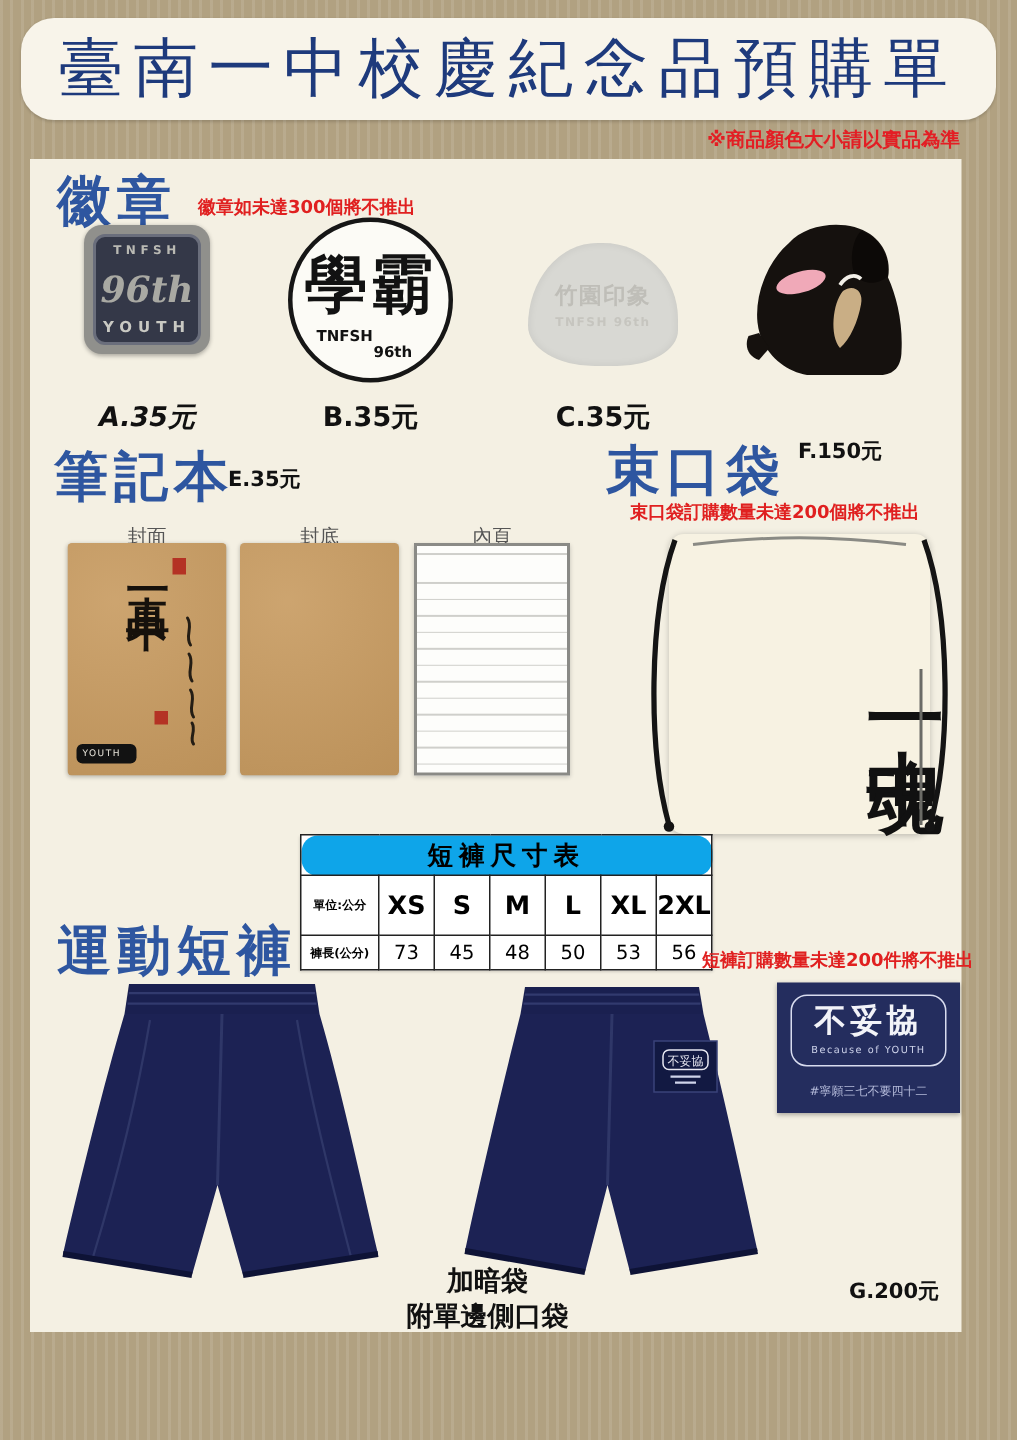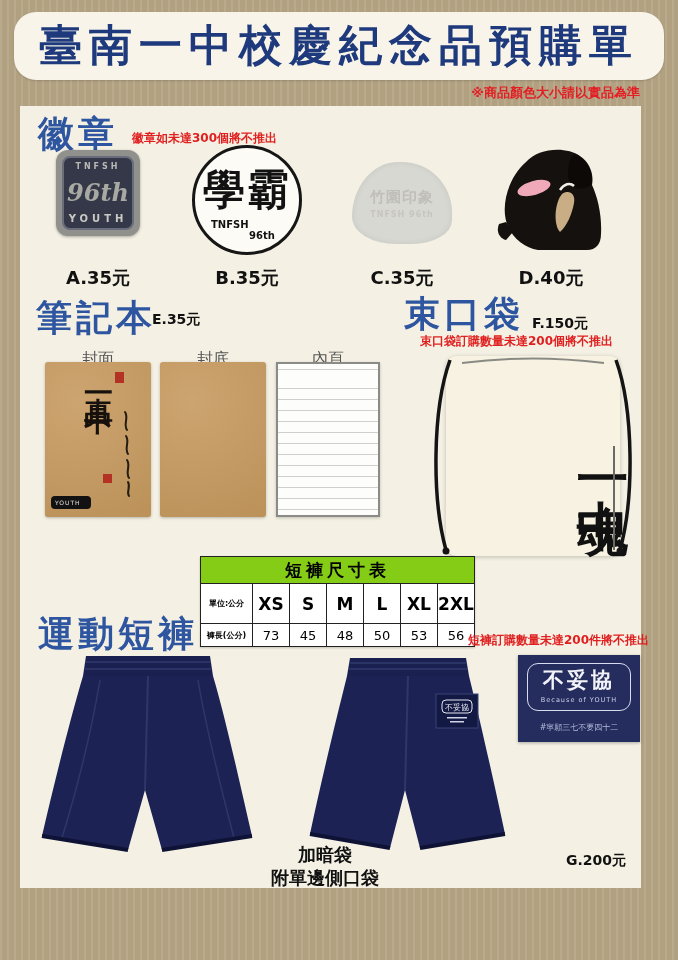--- a/index.html
+++ b/index.html
@@ -10,21 +10,21 @@
     background-image:repeating-linear-gradient(90deg, rgba(255,255,255,.10) 0 2px, rgba(0,0,0,0) 2px 7px);
   }
   
   .title-box{
     position:absolute; left:14px; top:12px; width:650px; height:68px;
     background:#f8f4ea; border-radius:22px; box-shadow:0 1px 2px rgba(0,0,0,.15);
     display:flex; align-items:center; justify-content:center;
   }
   .title-box span{
     font-family:"DejaVu Serif","Liberation Serif",serif;
-    font-weight:bold; font-size:43px; color:#1e3a7c; letter-spacing:7px; white-space:nowrap;
+    font-weight:normal; font-size:43px; color:#1e3a7c; letter-spacing:7px; white-space:nowrap;
   }
   .disclaimer{
     position:absolute; right:38px; top:84px; color:#e31e24; font-weight:bold; font-size:13px;
   }
   
   .panel{
     position:absolute; left:20px; top:106px; width:621px; height:782px;
     background:#f4f0e3;
   }
   .sec-head{
@@ -56,21 +56,21 @@
     background:#d8d8d3; border-radius:48% 52% 42% 46% / 70% 64% 30% 34%;
     box-shadow:inset 0 0 6px rgba(0,0,0,.08);
     display:flex; flex-direction:column; align-items:center; justify-content:center;}
   .badgeC .zi{ color:#bfbeb8; font-weight:bold; font-size:15px;
     font-family:"DejaVu Serif","Liberation Serif",serif; letter-spacing:1px;}
   .badgeC .sub{ color:#c6c5bf; font-size:8px; font-weight:bold; letter-spacing:1px; margin-top:3px;}
 
   .badgeD{ position:absolute; left:496px; top:144px; width:110px; height:112px; }
 
   
-  .page-label{ position:absolute; top:349px; font-size:16px; color:#555; width:106px; text-align:center;}
+  .page-label{ position:absolute; top:349px; font-size:13px; color:#555; width:106px; text-align:center;}
   .cover, .backcover{
     position:absolute; top:362px; width:106px; height:155px; background:#c79a5f;
     background-image:radial-gradient(circle at 30% 25%, rgba(255,255,255,.10), rgba(0,0,0,.06));
     border-radius:3px; box-shadow:0 1px 3px rgba(0,0,0,.25);}
   .cover{ left:45px; } .backcover{ left:160px; }
   .cover .vtext{ position:absolute; left:34px; top:12px;
     writing-mode:vertical-rl; font-family:"DejaVu Serif","Liberation Serif",serif;
     font-weight:bold; font-size:29px; color:#16110c; letter-spacing:4px;}
   .cover .seal1{ position:absolute; left:70px; top:10px; width:9px; height:11px; background:#b43224;}
   .cover .seal2{ position:absolute; left:58px; top:112px; width:9px; height:9px; background:#b43224;}
@@ -88,21 +88,21 @@
     background:#f7f2e2; border-radius:10px; box-shadow:0 1px 4px rgba(0,0,0,.22); }
   .bag .vtext{ position:absolute; left:0; right:0; top:22px; display:flex; justify-content:center;
     writing-mode:vertical-rl; font-family:"DejaVu Serif","Liberation Serif",serif;
     font-weight:bold; font-size:52px; color:#111; letter-spacing:6px; height:178px; }
   .bag svg{ position:absolute; left:0; top:0; }
 
   
   .size-table{ position:absolute; left:200px; top:556px; border-collapse:collapse;
     background:#fff; box-shadow:0 1px 2px rgba(0,0,0,.2);}
   .size-table th, .size-table td{ border:1.5px solid #222; text-align:center; }
-  .size-table .ttl{ background:#84cc16; font-size:17px; font-weight:bold; letter-spacing:4px; height:27px;}
+  .size-table .ttl{ background:#0ea5e9; font-size:17px; font-weight:bold; letter-spacing:4px; height:27px;border-radius:11px;}
   .size-table .lab{ font-size:8px; width:52px; height:23px; font-weight:bold;}
   .size-table .sz{ width:37px; font-size:17px; font-weight:bold; height:40px;}
   .size-table .num{ width:37px; font-size:13px; height:23px;}
 
   
   .patch{ position:absolute; left:518px; top:655px; width:122px; height:87px; background:#242d5e;
     box-shadow:0 1px 3px rgba(0,0,0,.3);}
   .patch .frame{ position:absolute; left:9px; top:8px; right:9px; height:48px;
     border:1.5px solid #d8dcef; border-radius:11px;}
   .patch .t{ position:absolute; left:0; right:0; top:11px; text-align:center; color:#f2f3f8;
@@ -167,24 +167,23 @@
     <svg width="110" height="112" viewBox="0 0 110 112">
       <path d="M30,18 C42,4 70,2 84,12 C94,19 98,30 96,41 C102,54 106,72 105,90 C105,100 100,106 91,106 L42,106 C26,103 11,90 9,71 C7,52 16,30 30,18 Z" fill="#15110e"></path>
       <path d="M78,10 C90,14 97,26 96,40 C90,46 80,46 74,40 C70,30 72,16 78,10 Z" fill="#0c0907"></path>
       <ellipse cx="38" cy="44" rx="17" ry="7" fill="#f0a9b8" transform="rotate(-16 38 44)"></ellipse>
       <path d="M3,80 C0,87 3,94 10,96 L17,88 L10,78 Z" fill="#15110e"></path>
       <path d="M66,50 C73,45 80,50 78,59 C76,70 71,82 64,88 C57,80 59,58 66,50 Z" fill="#c9ae85"></path>
       <path d="M64,46 C68,40 74,38 78,42" stroke="#f2efe8" stroke-width="2.5" fill="none"></path>
     </svg>
   </div>
 
-  <div class="item-label" style="left:56px; top:266px; width:84px;">A.35元</div>
+  <div class="item-label" style="left:56px; top:266px; width:84px;font-style:italic;">A.35元</div>
   <div class="item-label" style="left:192px; top:266px; width:110px;">B.35元</div>
   <div class="item-label" style="left:352px; top:266px; width:100px;">C.35元</div>
-  <div class="item-label" style="left:496px; top:266px; width:110px;">D.40元</div>
 
   <div class="sec-head" style="left:36px; top:294px;">筆記本</div>
   <div class="price-tag" style="left:152px; top:311px;">E.35元</div>
 
   <div class="page-label" style="left:45px;">封面</div>
   <div class="page-label" style="left:160px;">封底</div>
   <div class="page-label" style="left:275px;">內頁</div>
 
   <div class="cover">
     <span class="vtext">真一中</span>
@@ -192,21 +191,21 @@
     <span class="seal2"></span>
     <svg width="24" height="90" viewBox="0 0 24 90" style="position:absolute; left:72px; top:46px;">
       <path d="M8,4 C12,10 6,16 10,22 M9,28 C13,34 7,40 11,46 M10,52 C14,58 8,64 12,70 M11,74 C14,79 9,84 12,88" stroke="#241d14" stroke-width="2" fill="none" stroke-linecap="round"></path>
     </svg>
     <span class="tag">YOUTH</span>
   </div>
   <div class="backcover"></div>
   <div class="innerpage"></div>
 
   <div class="sec-head" style="left:404px; top:290px;">束口袋</div>
-  <div class="price-tag" style="left:532px; top:315px;">F.150元</div>
+  <div class="price-tag" style="left:532px; top:292px;">F.150元</div>
   <div class="red-note" style="left:420px; top:333px;">束口袋訂購數量未達200個將不推出</div>
 
   <div class="bag">
     <div class="body"></div>
     <div class="vtext">一中魂</div>
     <svg width="210" height="212" viewBox="0 0 210 212">
       <path d="M22,10 C4,60 4,150 18,200" stroke="#141414" stroke-width="3.5" fill="none"></path>
       <path d="M188,10 C206,60 206,150 192,200" stroke="#141414" stroke-width="3.5" fill="none"></path>
       <circle cx="18" cy="201" r="3.5" fill="#141414"></circle>
       <circle cx="192" cy="201" r="3.5" fill="#141414"></circle>

